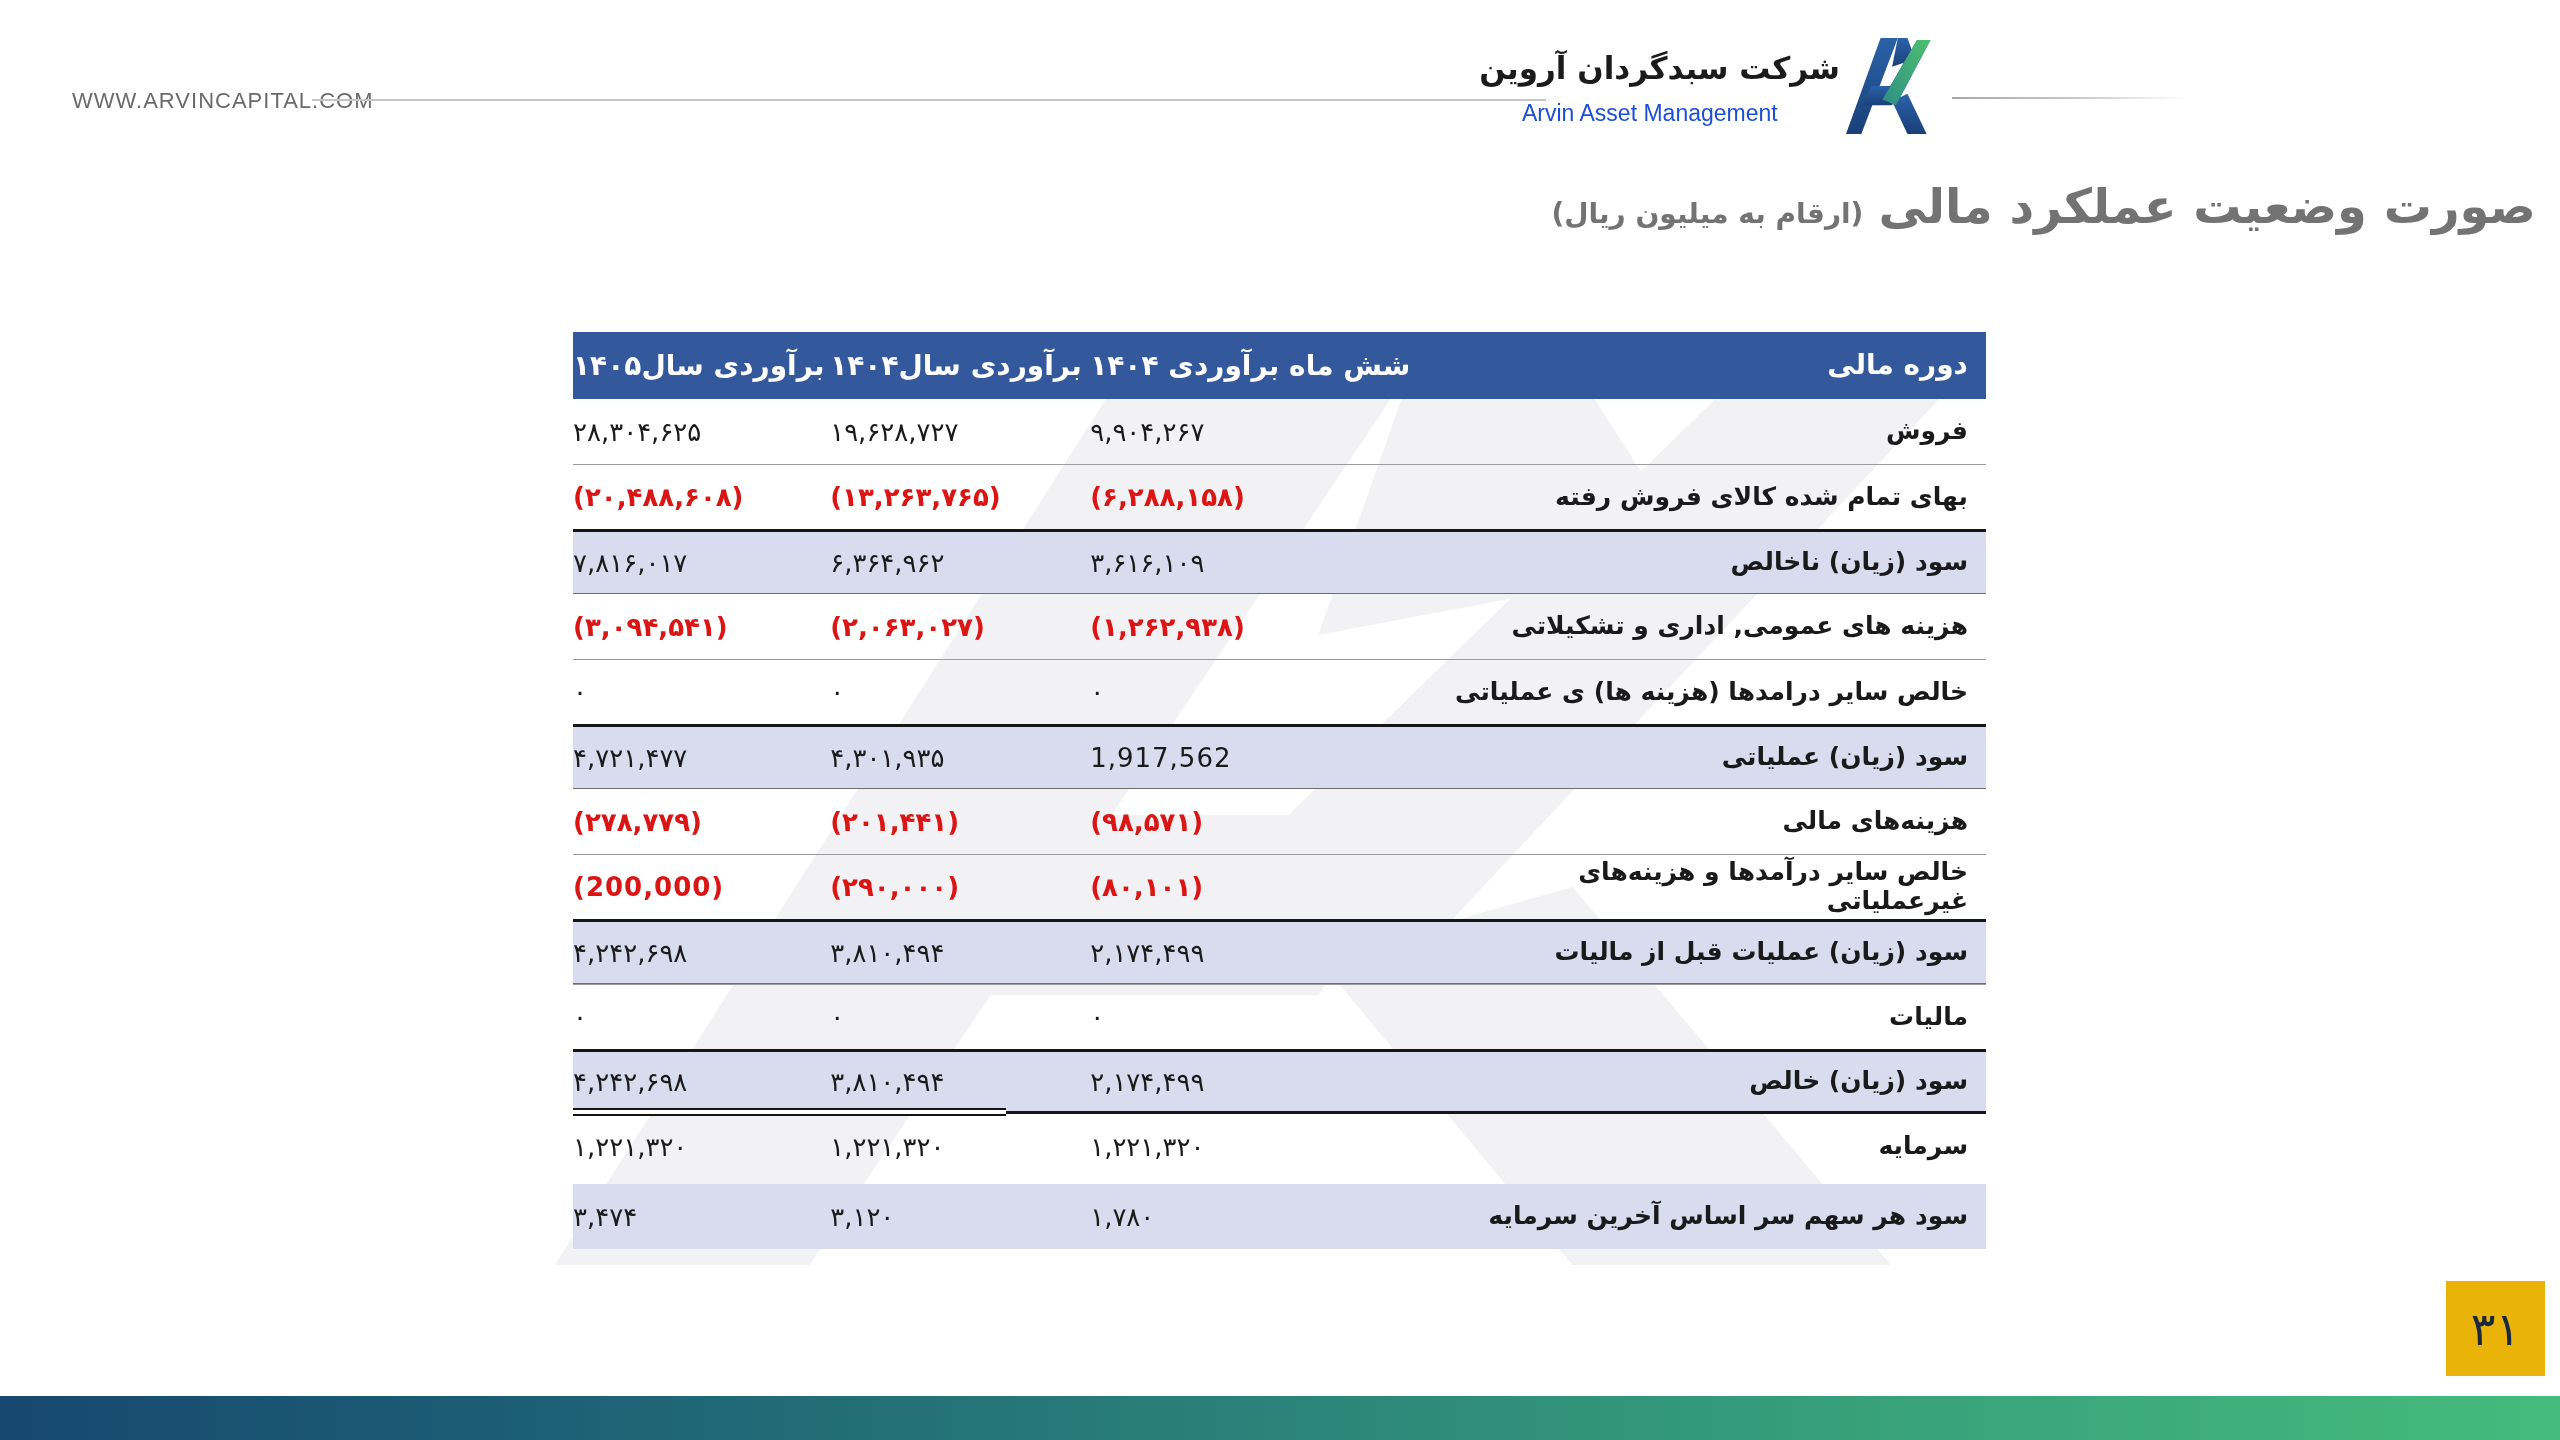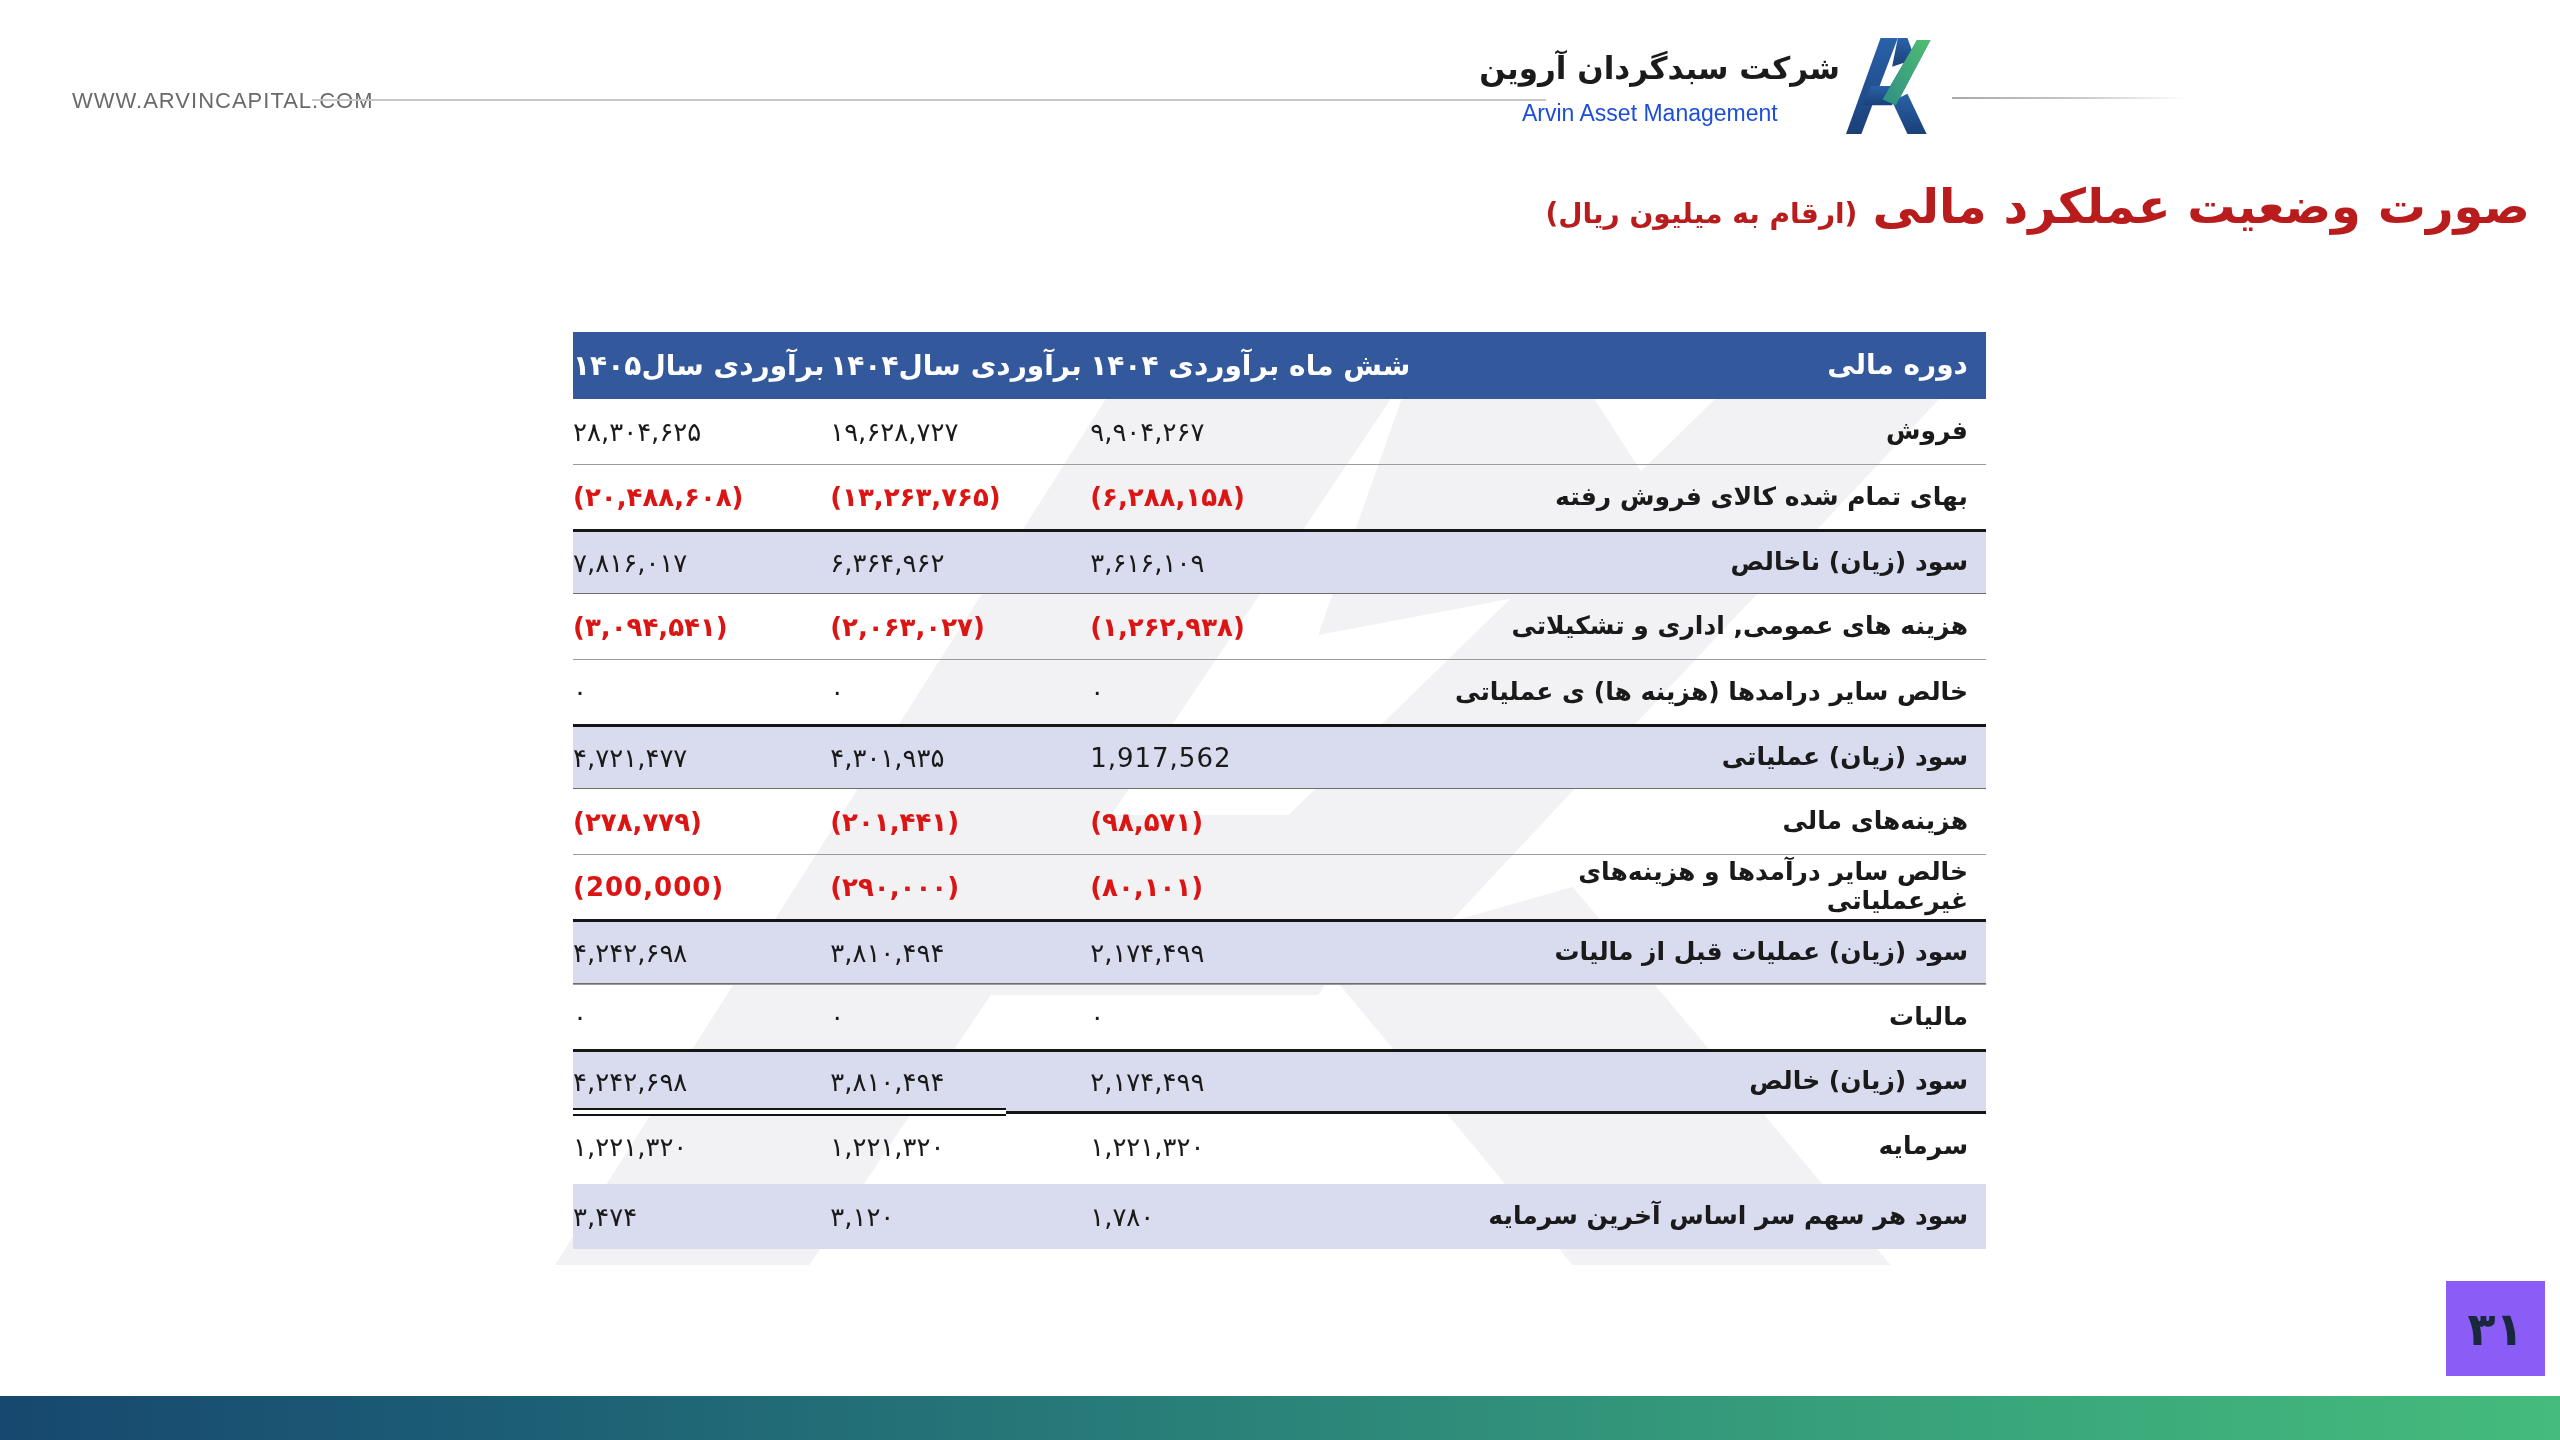--- a/index.html
+++ b/index.html
@@ -32,23 +32,23 @@
   }
   .brand-en {
     position:absolute; left:1522px; top:100px;
     font-family:"Liberation Sans", sans-serif;
     font-size:23px; color:#1d4ed8; white-space:nowrap;
   }
   .logo-mark { position:absolute; left:1846px; top:38px; width:96px; height:96px; }
 
   
   .slide-title {
-    position:absolute; right:30px; top:178px;
+    position:absolute; right:24px; top:178px;
     direction:rtl; text-align:center; white-space:nowrap;
-    color:#b91c1c;
+    color:#737373;
   }
   .slide-title .t-main { font-size:48px; font-weight:bold; }
   .slide-title .t-note { font-size:28px; font-weight:bold; margin-right:10px; }
 
   
   .watermark {
     position:absolute; left:555px; top:365px; width:1590px; height:900px;
     z-index:0; opacity:1;
   }
 
@@ -87,23 +87,23 @@
   .double-line {
     position:absolute; left:0; top:776px; width:433px; height:8px;
     background:#ffffff;
     border-top:2px solid #141414; border-bottom:2px solid #141414;
     z-index:2;
   }
 
   
   .page-badge {
     position:absolute; left:2446px; top:1281px; width:99px; height:95px;
-    background:#8b5cf6; color:#19283c;
+    background:#eab308; color:#19283c;
     display:flex; align-items:center; justify-content:center;
-    font-size:46px; font-weight:bold;
+    font-size:46px; font-weight:normal;
   }
   .footer-bar {
     position:absolute; left:0; top:1396px; width:2560px; height:44px;
     background:linear-gradient(to right,
       #17486f 0%, #1c5e75 20%, #2a8179 48%, #37a07b 72%, #45bb7c 100%);
   }
 </style>
 </head>
 <body>
 

